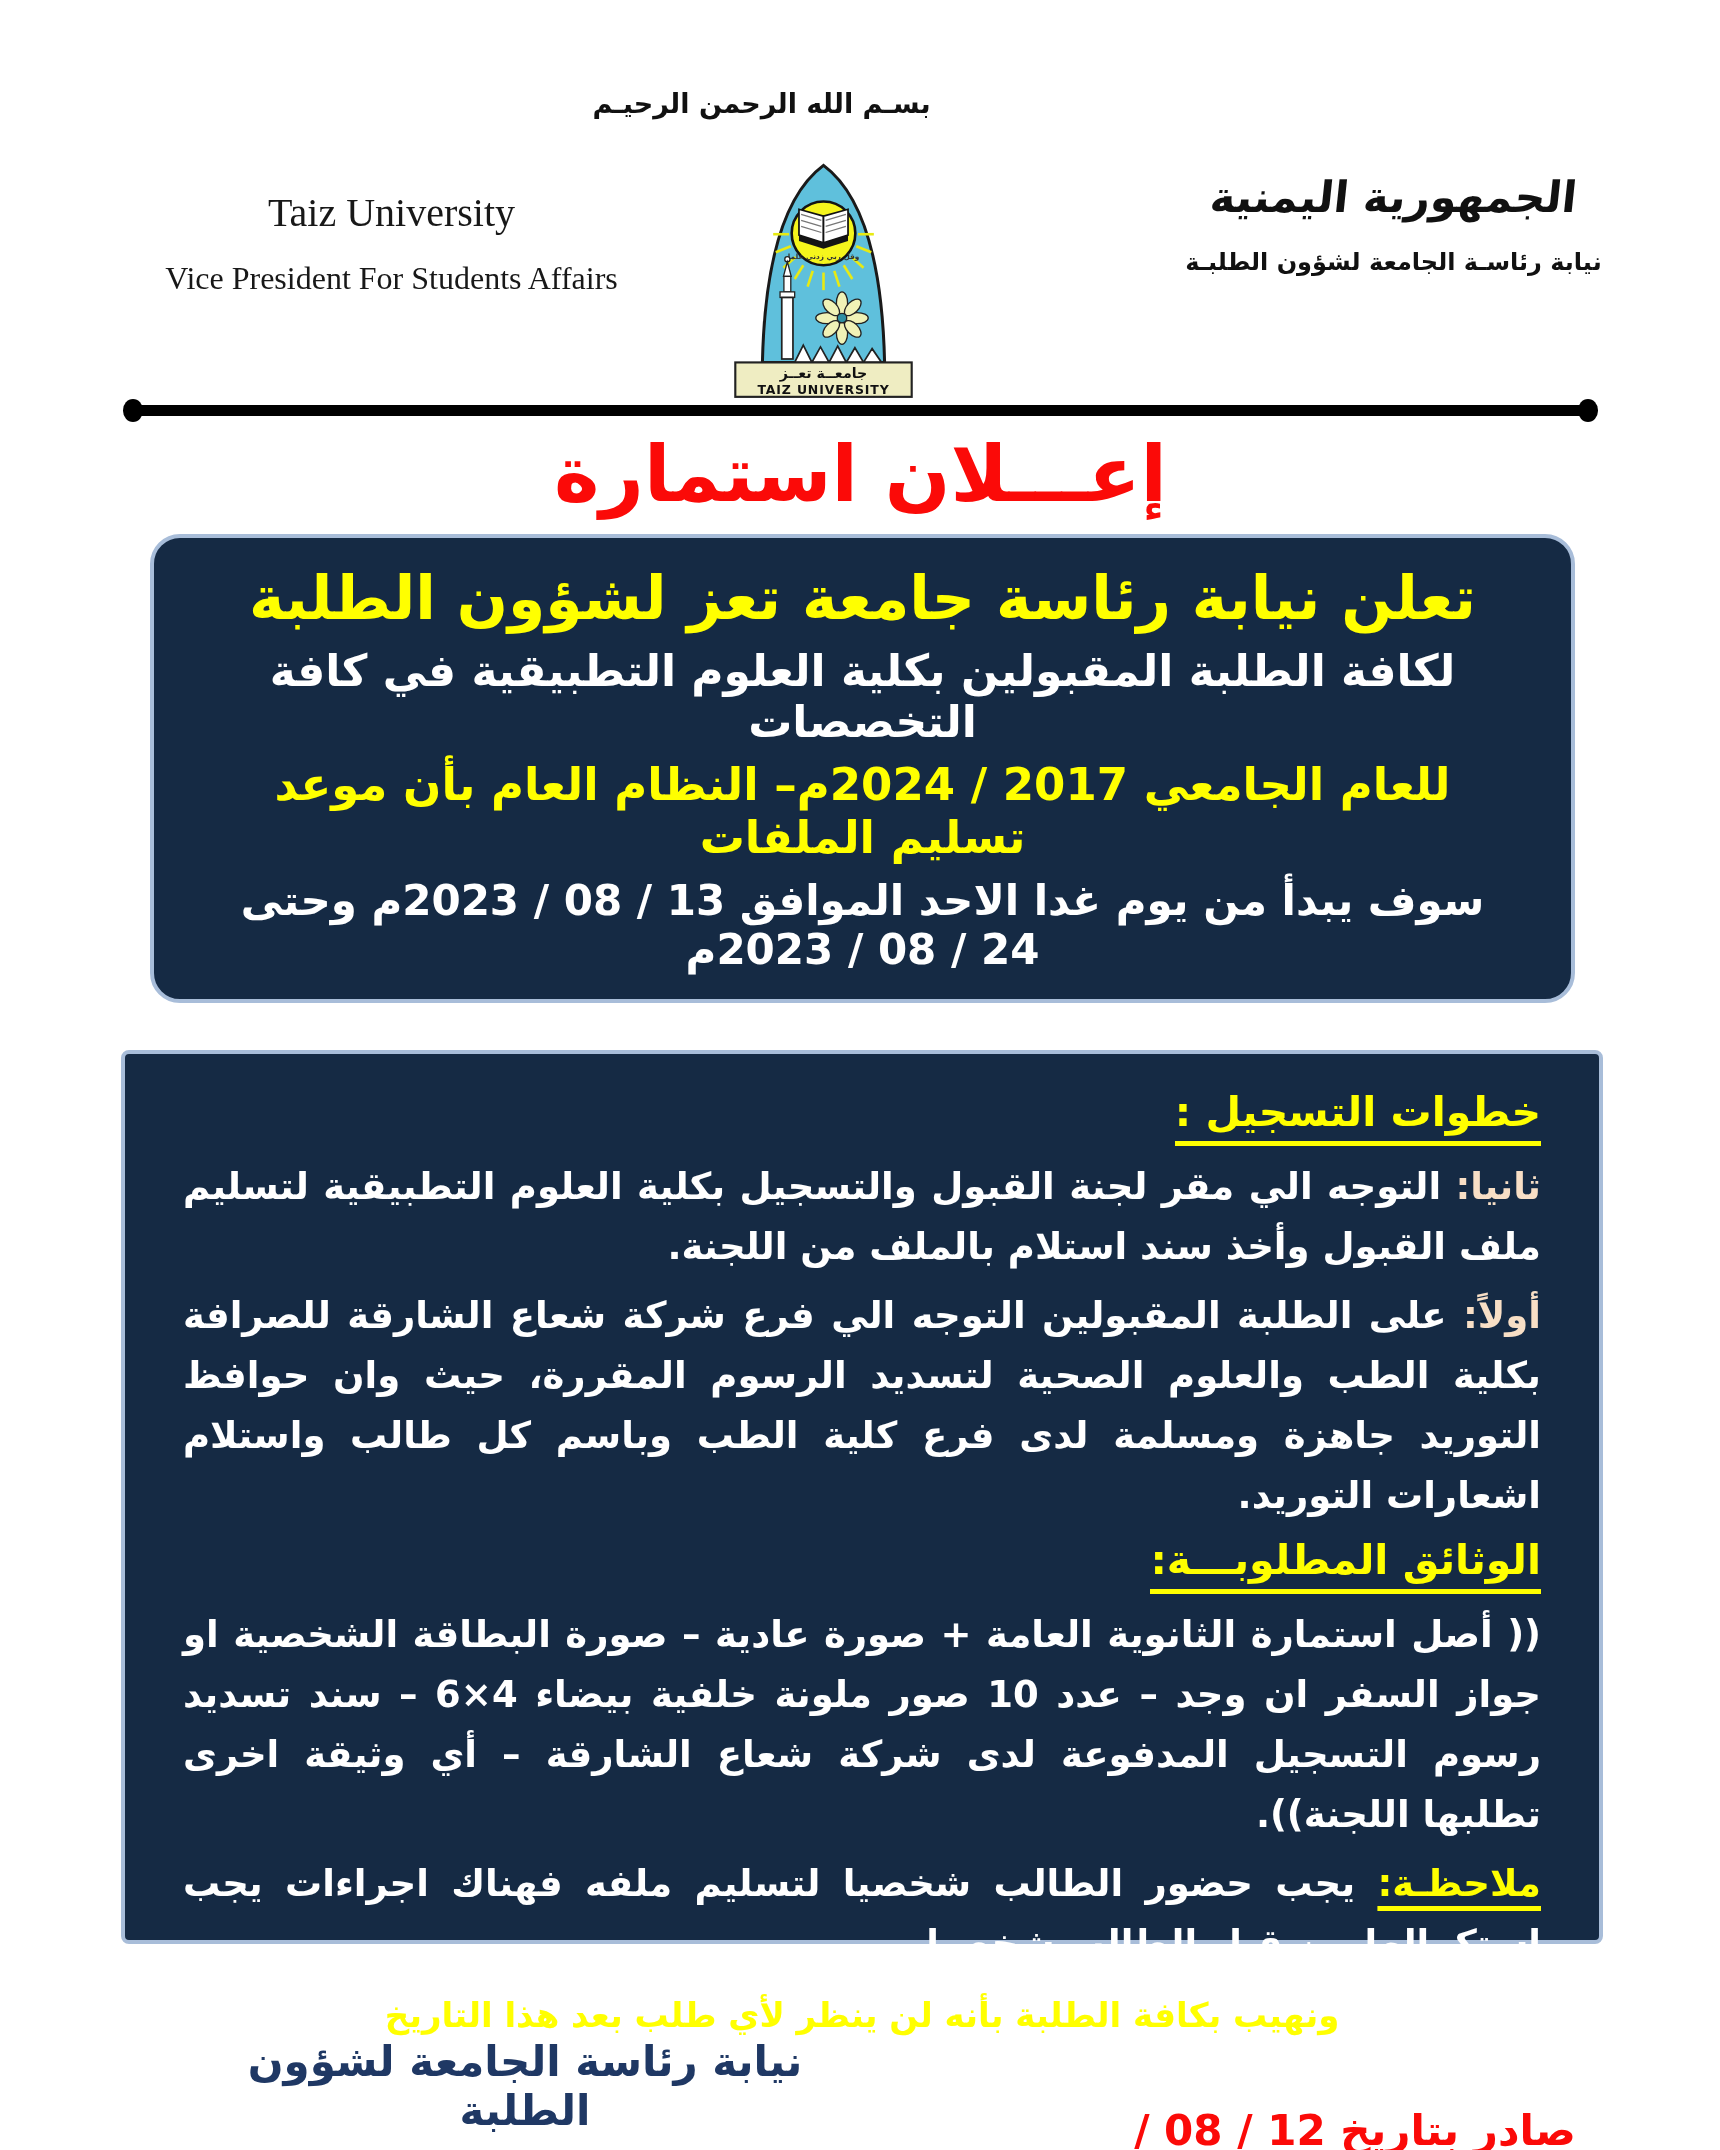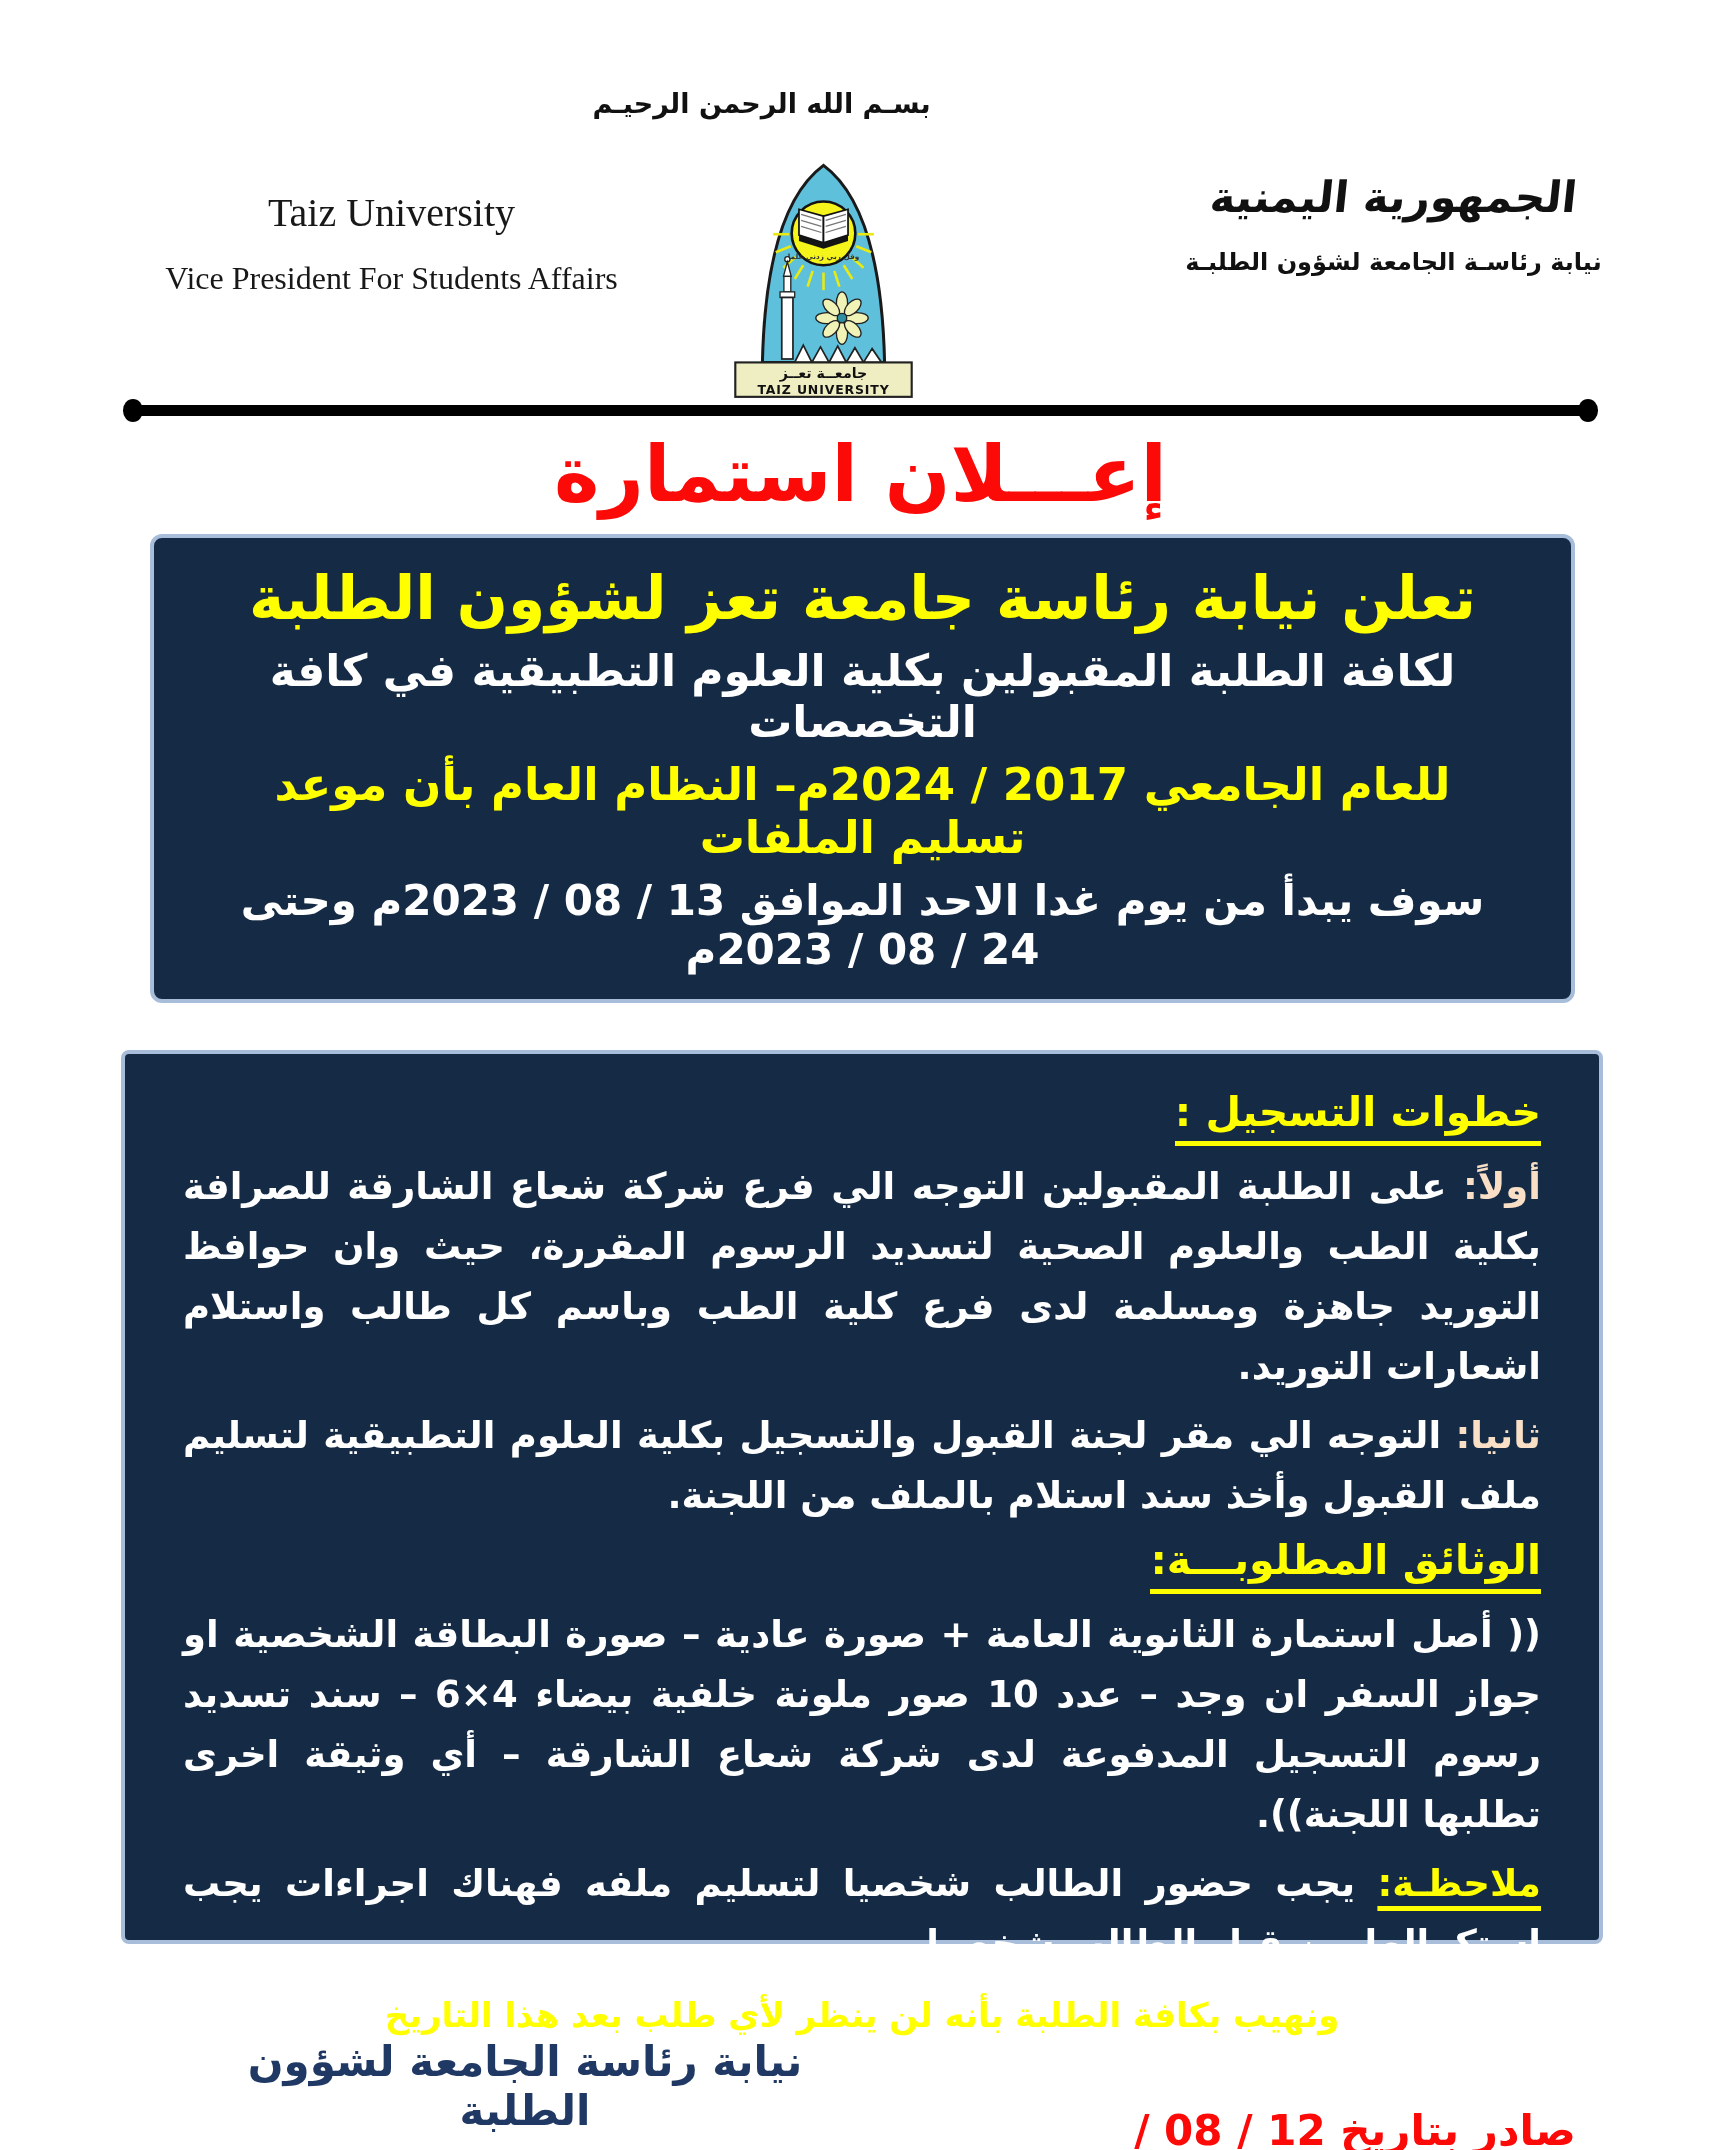--- a/index.html
+++ b/index.html
@@ -25,21 +25,21 @@
   .cap{position:absolute;background:#000;border-radius:50%;}
   .rule1 .cap{width:20px;height:22.4px;top:-5.6px;}
   .cap.l{left:-4.3px;} .cap.r{right:-4.3px;}
 
   
   .title{position:absolute;left:0;top:430px;width:1721px;text-align:center;
     color:#fb0a08;font-size:77px;font-weight:bold;}
 
   
   .box{position:absolute;background:#152a44;border:4.3px solid #a8bdd9;box-sizing:border-box;}
-  .box1{left:150px;top:534px;width:1425px;height:469px;border-radius:12px;
+  .box1{left:150px;top:534px;width:1425px;height:469px;border-radius:30px;
     display:flex;flex-direction:column;justify-content:space-evenly;
     text-align:center;padding:13px 52px;}
   .box1 .a-line1{font-size:60px;font-weight:bold;color:#ffff00;}
   .box1 .a-line2{font-size:44px;font-weight:bold;color:#ffffff;}
   .box1 .a-line3{font-size:45px;font-weight:bold;color:#ffff00;}
   .box1 .a-line4{font-size:42px;font-weight:bold;color:#ffffff;}
 
   .box2{left:121px;top:1050px;width:1482px;height:894px;border-radius:8px;
     padding:26px 58px 13px;color:#ffffff;}
   .h-yellow{font-size:41px;font-weight:bold;color:#ffff00;text-align:right;margin:7.7px 0 11.2px;}
@@ -137,22 +137,22 @@
 
   <div class="box box1" dir="rtl">
     <div class="a-line1">تعلن نيابة رئاسة جامعة تعز لشؤون الطلبة</div>
     <div class="a-line2">لكافة الطلبة المقبولين بكلية العلوم التطبيقية في كافة التخصصات</div>
     <div class="a-line3">للعام الجامعي 2017 / 2024م– النظام العام بأن موعد تسليم الملفات</div>
     <div class="a-line4">سوف يبدأ من يوم غدا الاحد الموافق 13 / 08 / 2023م وحتى 24 / 08 / 2023م</div>
   </div>
 
   <div class="box box2" dir="rtl">
     <div class="h-yellow"><span class="u">خطوات التسجيل :</span></div>
+    <p class="para"><span class="lead-cream">ثانيا:</span><span> التوجه الي مقر لجنة القبول والتسجيل بكلية العلوم التطبيقية لتسليم ملف القبول وأخذ سند استلام بالملف من اللجنة.</span></p>
     <p class="para"><span class="lead-cream">أولاً:</span><span> على الطلبة المقبولين التوجه الي فرع شركة شعاع الشارقة للصرافة بكلية الطب والعلوم الصحية لتسديد الرسوم المقررة، حيث وان حوافظ التوريد جاهزة ومسلمة لدى فرع كلية الطب وباسم كل طالب واستلام اشعارات التوريد.</span></p>
-    <p class="para"><span class="lead-cream">ثانيا:</span><span> التوجه الي مقر لجنة القبول والتسجيل بكلية العلوم التطبيقية لتسليم ملف القبول وأخذ سند استلام بالملف من اللجنة.</span></p>
     <div class="h-yellow"><span class="u">الوثائق المطلوبـــة:</span></div>
     <p class="para">(( أصل استمارة الثانوية العامة + صورة عادية – صورة البطاقة الشخصية او جواز السفر ان وجد – عدد 10 صور ملونة خلفية بيضاء 4×6 – سند تسديد رسوم التسجيل المدفوعة لدى شركة شعاع الشارقة – أي وثيقة اخرى تطلبها اللجنة)).</p>
     <p class="para"><span class="lead-note">ملاحظـة:</span><span> يجب حضور الطالب شخصيا لتسليم ملفه فهناك اجراءات يجب استكمالها من قبل الطالب شخصيا.</span></p>
     <div class="warning">ونهيب بكافة الطلبة بأنه لن ينظر لأي طلب بعد هذا التاريخ</div>
     <div class="closing">والله الموفق</div>
   </div>
 
   <div class="signature" dir="rtl">نيابة رئاسة الجامعة لشؤون الطلبة</div>
   <div class="issued" dir="rtl">صادر بتاريخ 12 / 08 / 2023م</div>
 

